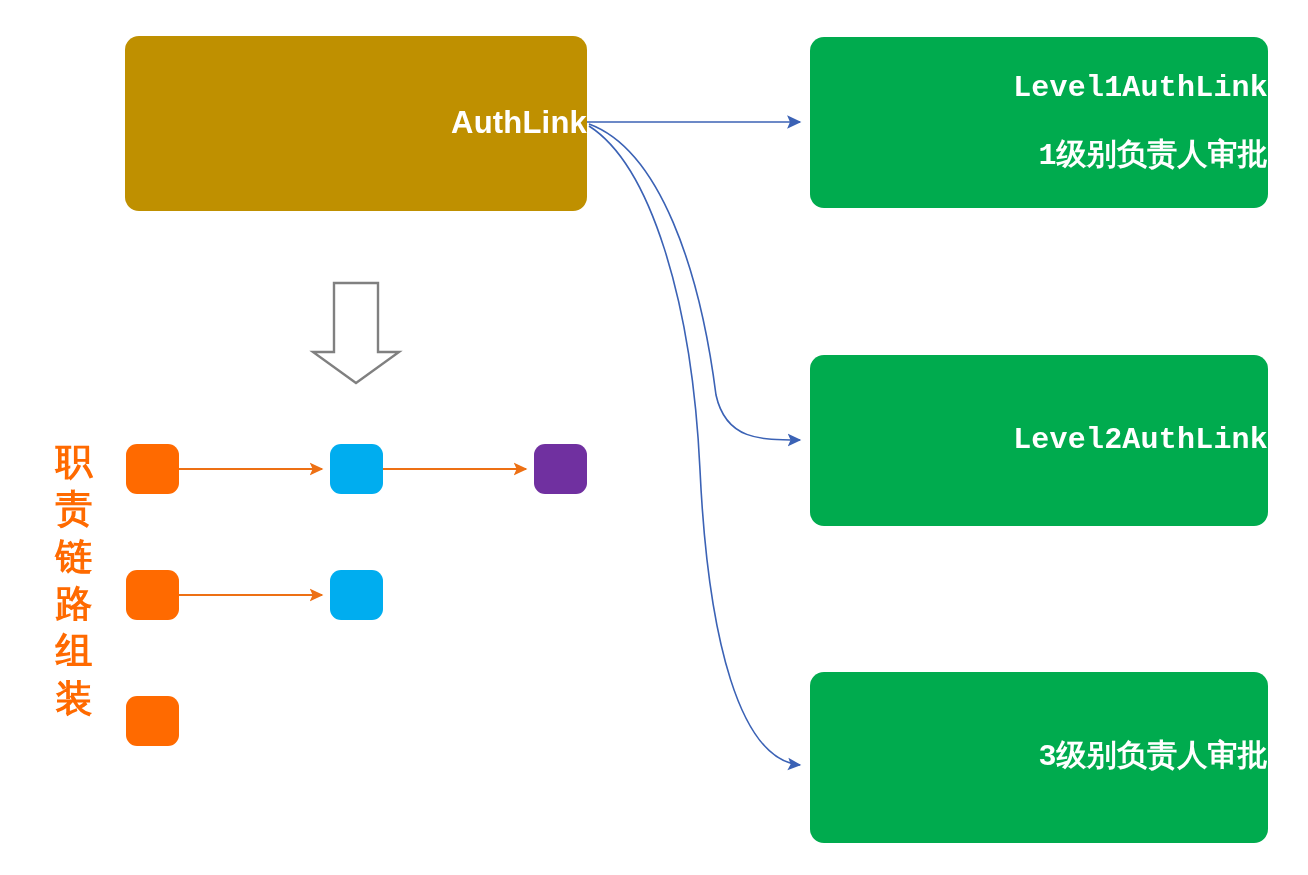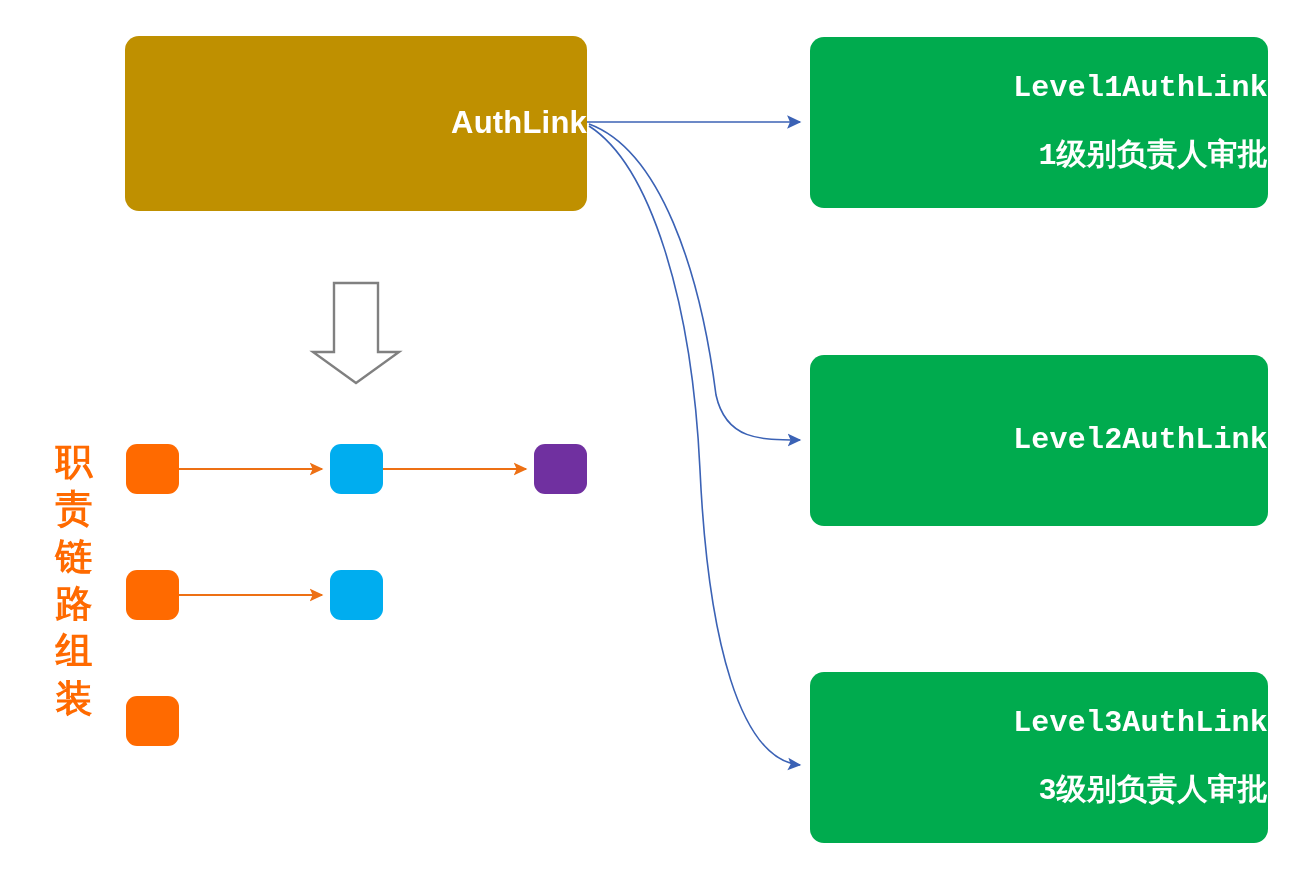--- a/index.html
+++ b/index.html
@@ -142,21 +142,20 @@
   <div class="node node-leaf leaf-1">
     <span class="ln">Level1AuthLink</span>
     <span class="ln">1级别负责人审批</span>
   </div>
 
   <div class="node node-leaf leaf-2">
     <span class="ln">Level2AuthLink</span>
   </div>
 
   <div class="node node-leaf leaf-3">
-    <span class="ln">Level3AuthLink</span>
     <span class="ln">3级别负责人审批</span>
   </div>
 
   <div class="vlabel">
     <span>职</span>
     <span>责</span>
     <span>链</span>
     <span>路</span>
     <span>组</span>
     <span>装</span>

